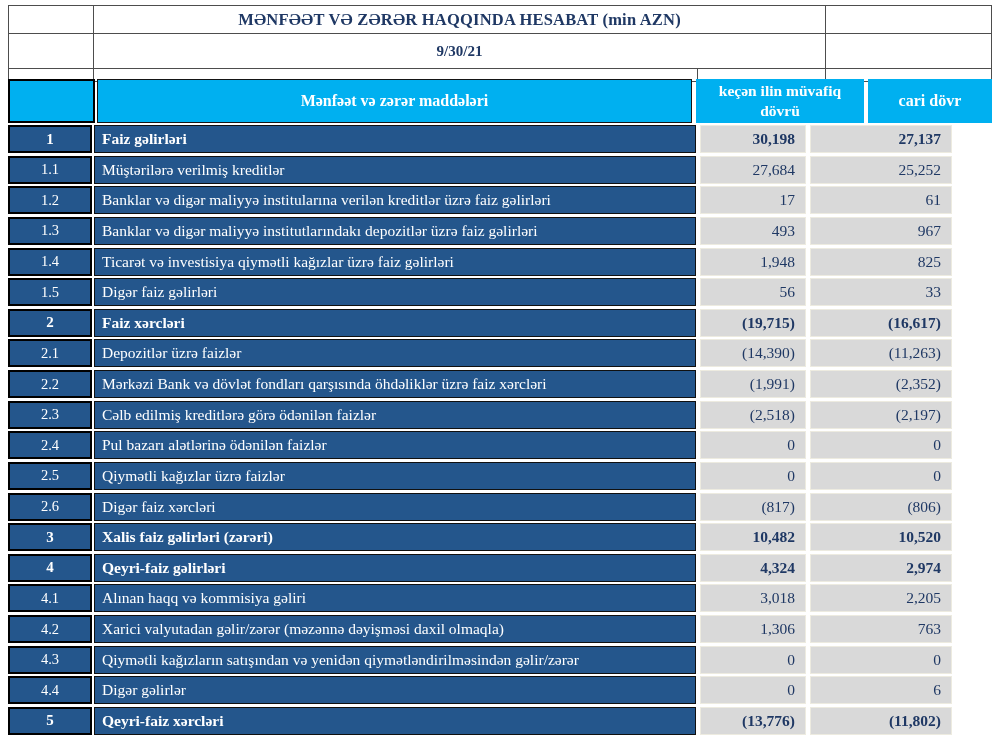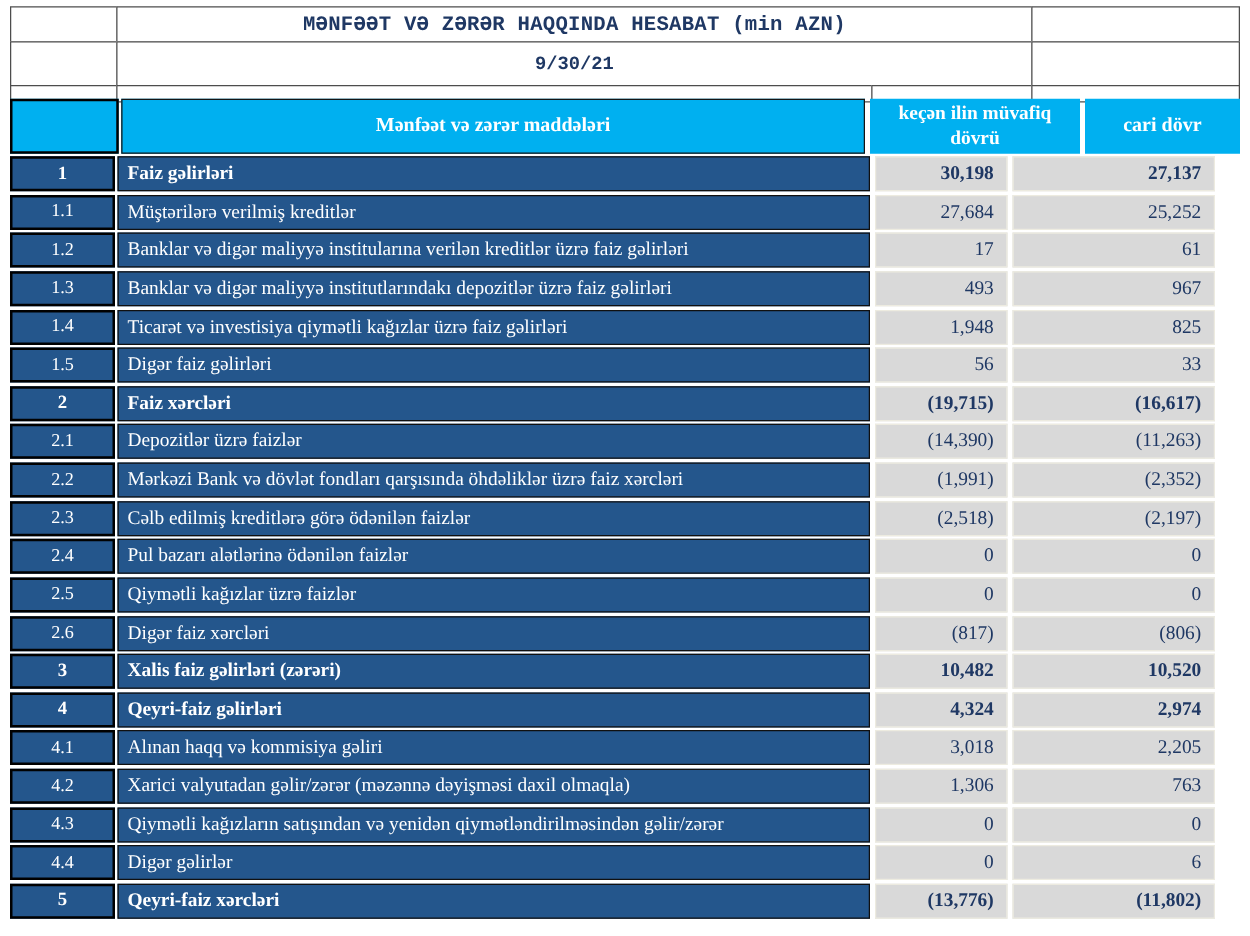--- a/index.html
+++ b/index.html
@@ -7,21 +7,21 @@
   .screen {
     position:relative; width:1000px; height:749px; background:#ffffff;
     overflow:hidden; color:#1F3864;
   }
   .cell, .tg-cell { box-sizing:border-box; }
 
   
   .topgrid { position:absolute; left:8px; top:5px; width:984px; }
   .tg-row { display:flex; }
   .tg-row + .tg-row { margin-top:-1px; }
-  .tg-cell { background:#ffffff; border:1px solid #4d4d4d;font-family:Liberation Mono, monospace; }
+  .tg-cell { background:#ffffff; border:1px solid #4d4d4d; }
   .tg-cell + .tg-cell { margin-left:-1px; }
   .h-title { height:29px; }
   .h-date  { height:36px; }
   .h-thin  { height:14px; }
   .w-num   { width:86px; }
   .w-mid   { width:733px; }
   .w-right { width:167px; }
   .w-desc  { width:605px; }
   .w-v1    { width:129px; }
   .title-cell, .date-cell {
@@ -55,21 +55,21 @@
     width:602px; margin-left:2px; border:1px solid #101010; background:var(--blue);
     color:#ffffff; display:flex; align-items:center; padding-left:7px;
     font-size:15.5px; white-space:nowrap; overflow:hidden;
   }
   .c-val {
     margin-left:4px; background:var(--gray); border:1px solid #edebe0;
     color:#1F3864; display:flex; align-items:center; justify-content:flex-end;
     padding-right:10px; font-size:15.5px;
   }
   .c-v1 { width:106px; }
-  .c-v2 { width:162px; }
+  .c-v2 { width:142px; }
   .section .c-num, .section .c-desc, .section .c-val { font-weight:bold; }
   .section .c-num { font-size:15px; }
 </style>
 </head>
 <body>
 
 <div class="screen">
 
   <div class="topgrid">
     <div class="tg-row">

